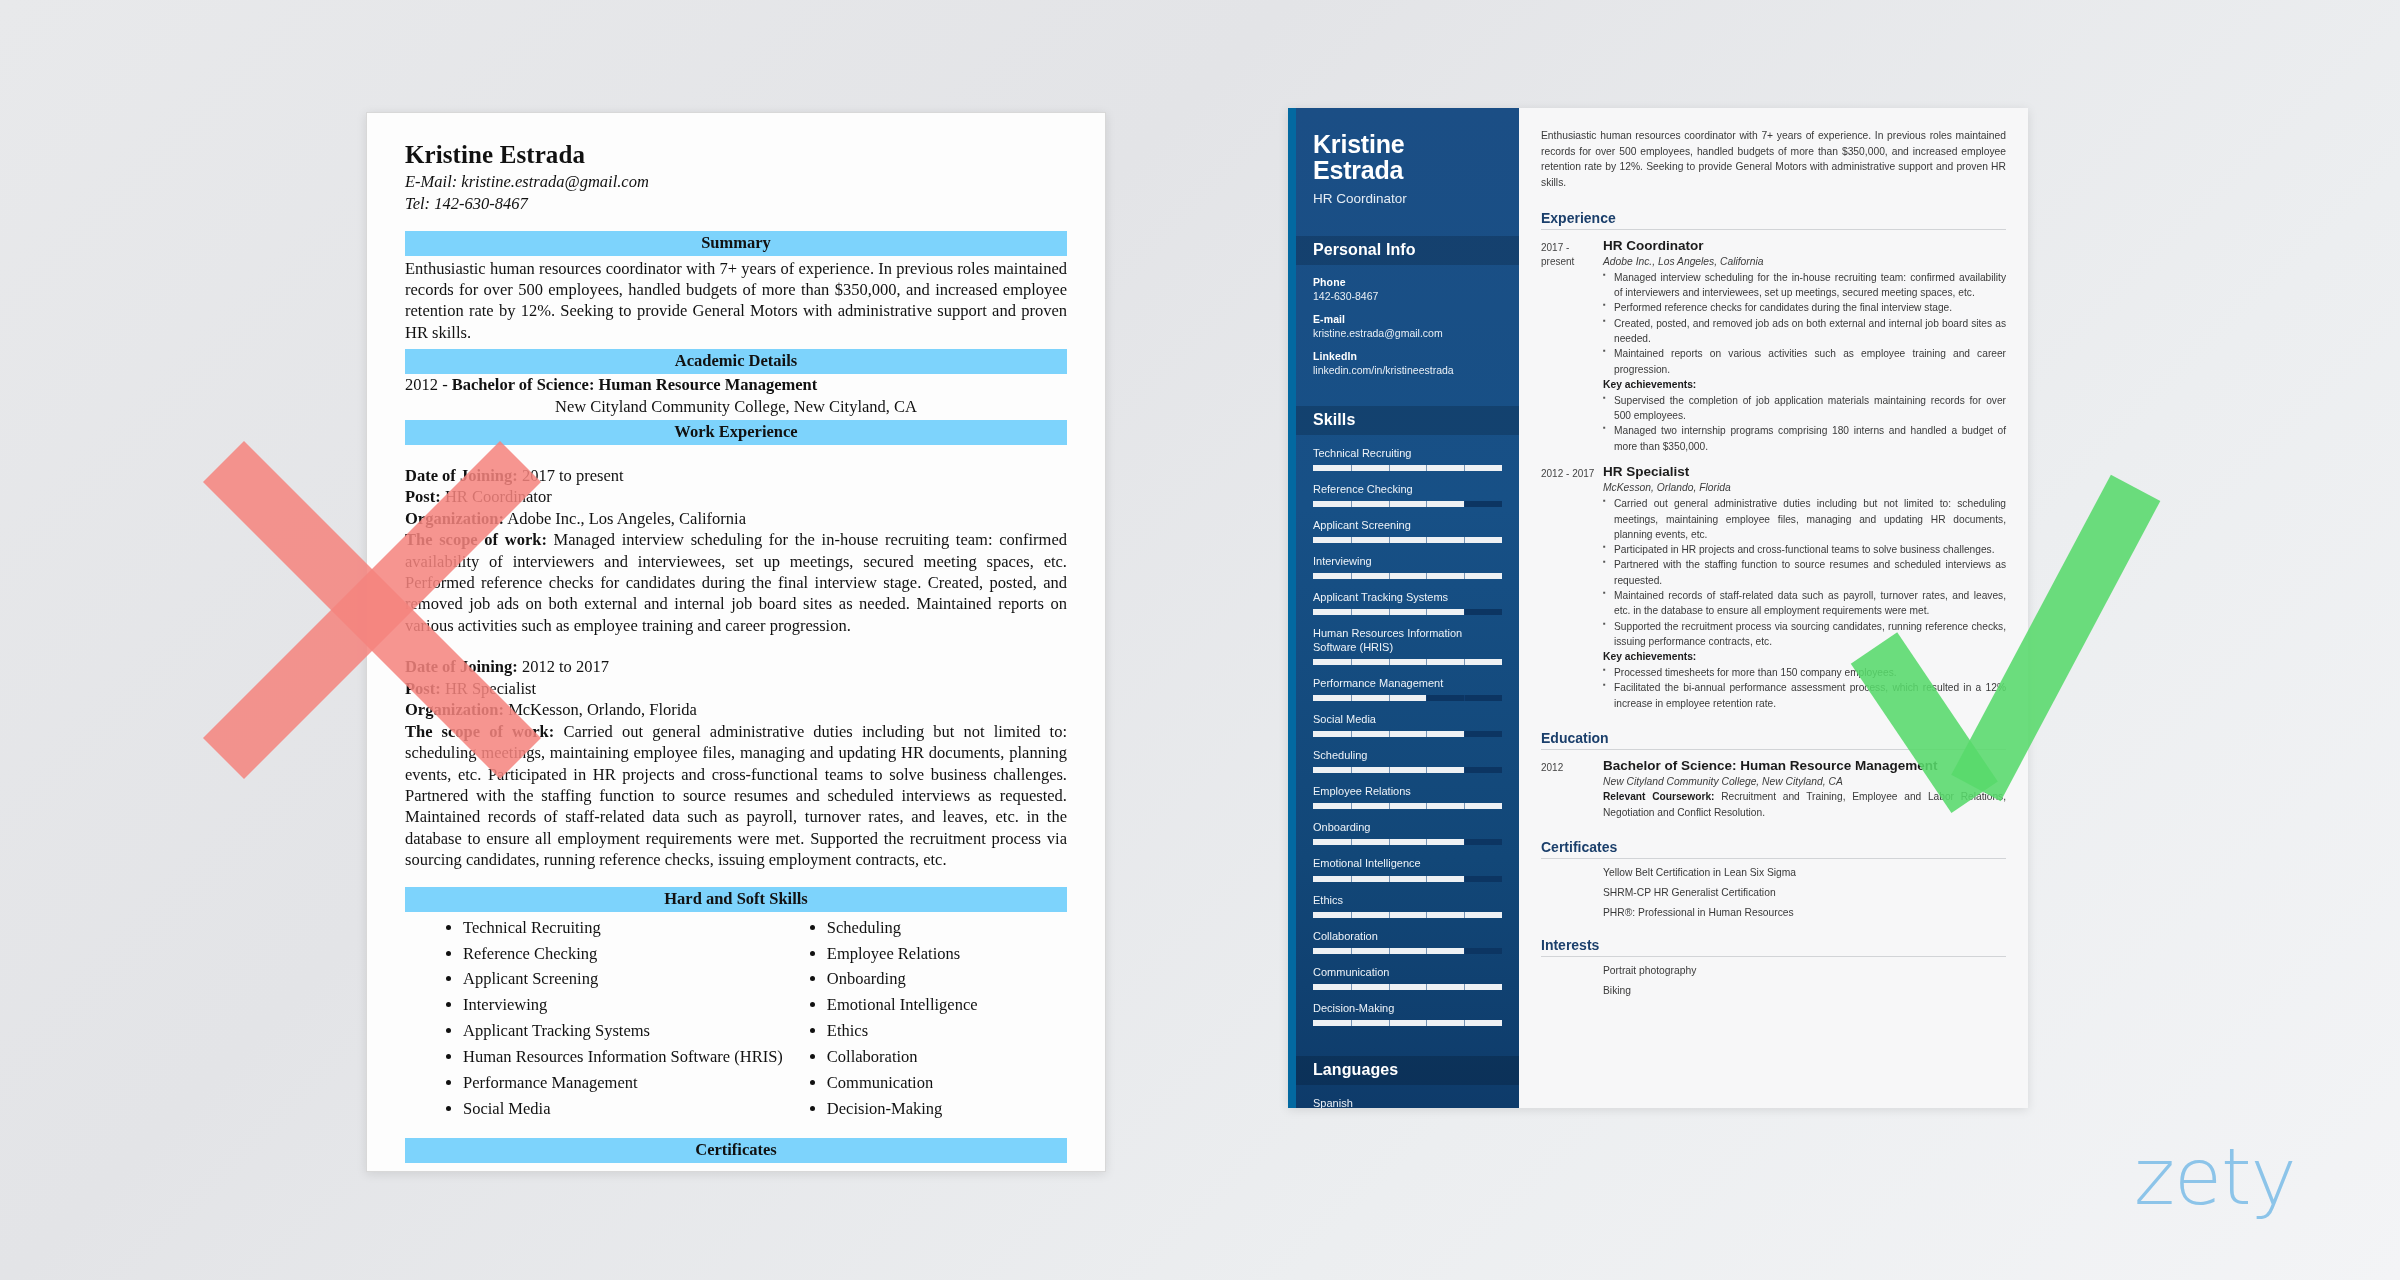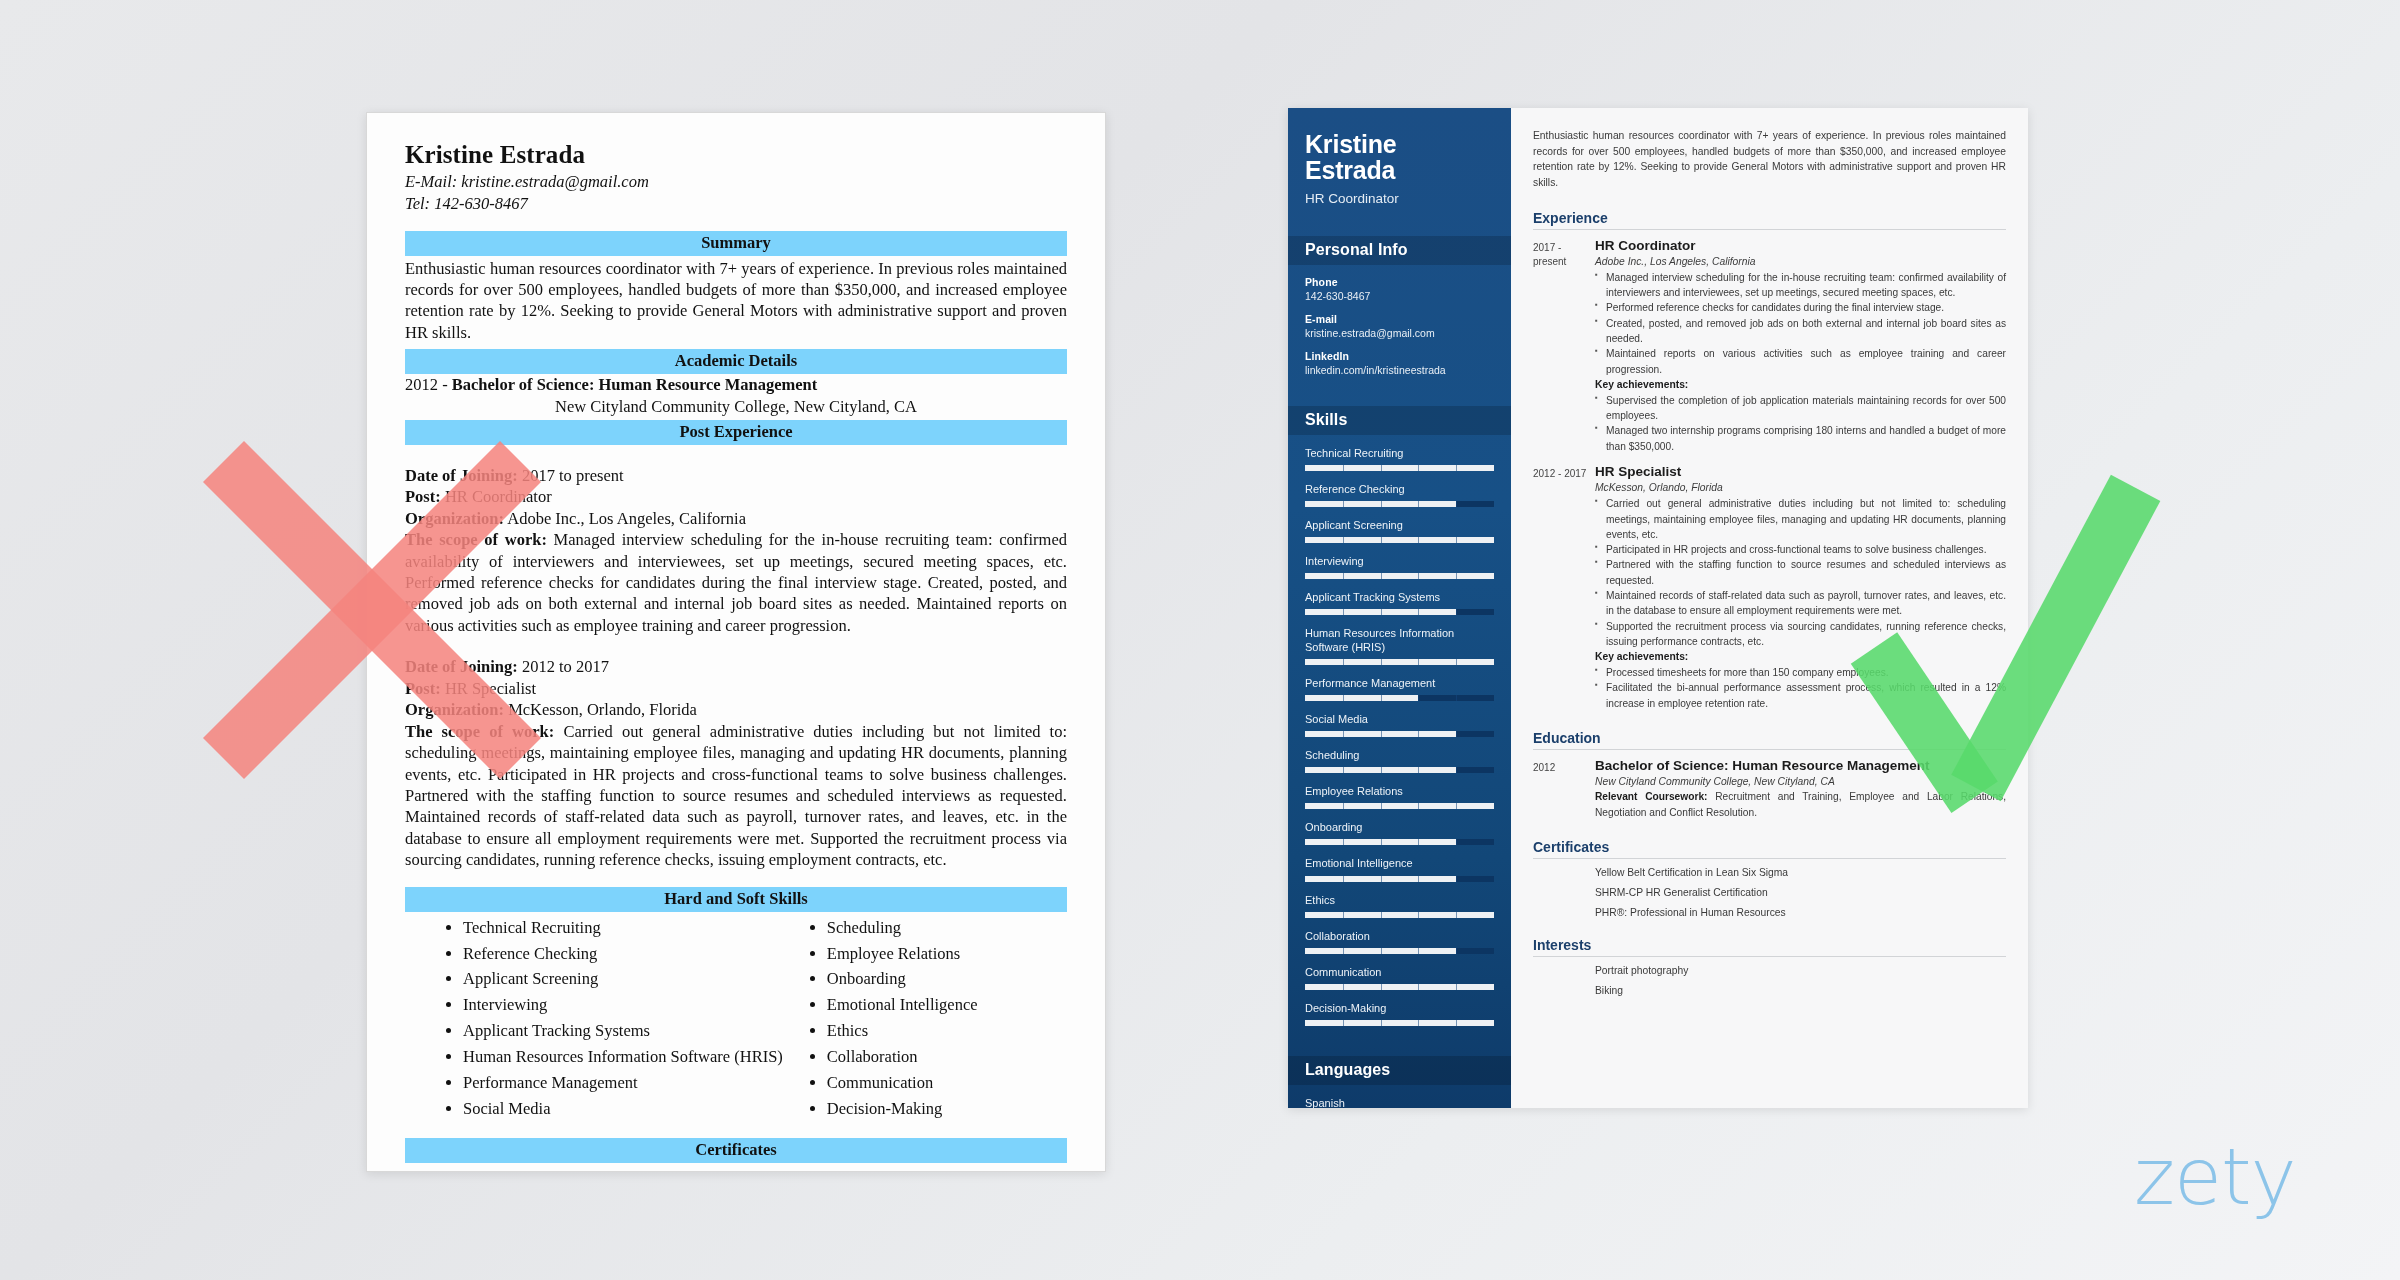--- a/index.html
+++ b/index.html
@@ -48,20 +48,21 @@
 
   
   .page-good {
     position: absolute;
     left: 1288px; top: 108px;
     width: 740px; height: 1000px;
     display: flex;
     box-shadow: 0 2px 10px rgba(0,0,0,0.10);
     background: #0369a1;
     overflow: hidden;
+    padding-left: 8px;
   }
   .gd-side {
     width: 223px;
     background: linear-gradient(175deg, #16497f 0%, #144a82 30%, #134madd 60%, #0f3e72 100%);
     background: linear-gradient(180deg, #1b4e85 0%, #175086 40%, #124778 75%, #0e3b6a 100%);
     color: #fff;
     padding: 24px 17px 0 17px;
   }
   .gd-name { font-size: 25px; font-weight: bold; line-height: 1.03; letter-spacing: -.2px; }
   .gd-role { font-size: 13.5px; margin-top: 7px; color: #e4ecf4; font-weight: 400; }
@@ -148,21 +149,21 @@
   <div class="bad-contact">E-Mail: kristine.estrada@gmail.com</div>
   <div class="bad-contact">Tel: 142-630-8467</div>
 
   <div class="bad-band">Summary</div>
   <div class="bad-p">Enthusiastic human resources coordinator with 7+ years of experience. In previous roles maintained records for over 500 employees, handled budgets of more than $350,000, and increased employee retention rate by 12%. Seeking to provide General Motors with administrative support and proven HR skills.</div>
 
   <div class="bad-band tight" style="margin-top:6px">Academic Details</div>
   <div class="bad-edu-line"><span>2012 - </span><b>Bachelor of Science: Human Resource Management</b></div>
   <div class="bad-edu-sub">New Cityland Community College, New Cityland, CA</div>
 
-  <div class="bad-band tight" style="margin-top:2px">Post Experience</div>
+  <div class="bad-band tight" style="margin-top:2px">Work Experience</div>
 
   <div class="bad-job">
     <div><span class="lbl">Date of Joining:</span><span> 2017 to present</span></div>
     <div><span class="lbl">Post:</span><span> HR Coordinator</span></div>
     <div><span class="lbl">Organization:</span><span> Adobe Inc., Los Angeles, California</span></div>
     <div class="scope"><span class="lbl">The scope of work:</span><span> Managed interview scheduling for the in-house recruiting team: confirmed availability of interviewers and interviewees, set up meetings, secured meeting spaces, etc. Performed reference checks for candidates during the final interview stage. Created, posted, and removed job ads on both external and internal job board sites as needed. Maintained reports on various activities such as employee training and career progression.</span></div>
   </div>
 
   <div class="bad-job">
     <div><span class="lbl">Date of Joining:</span><span> 2012 to 2017</span></div>

